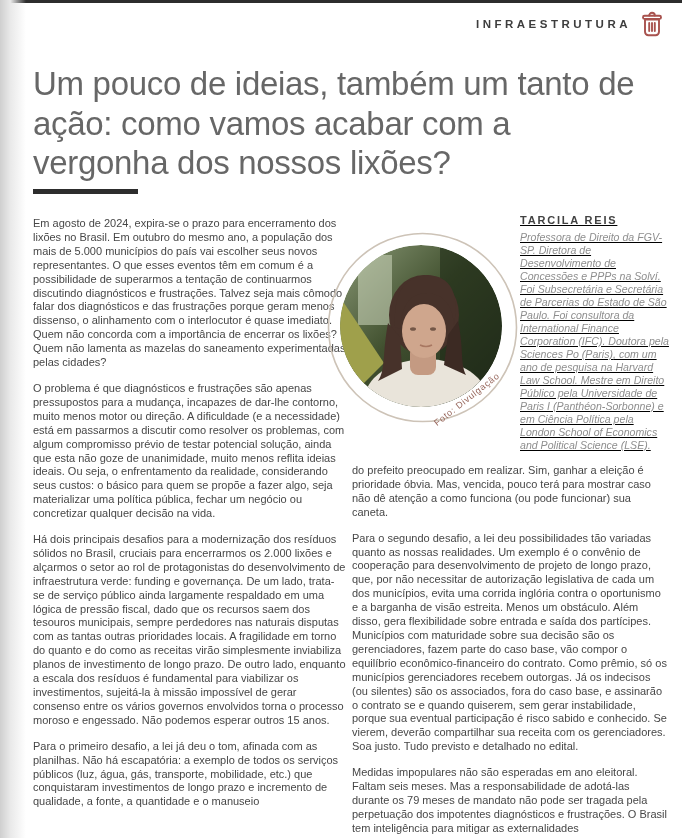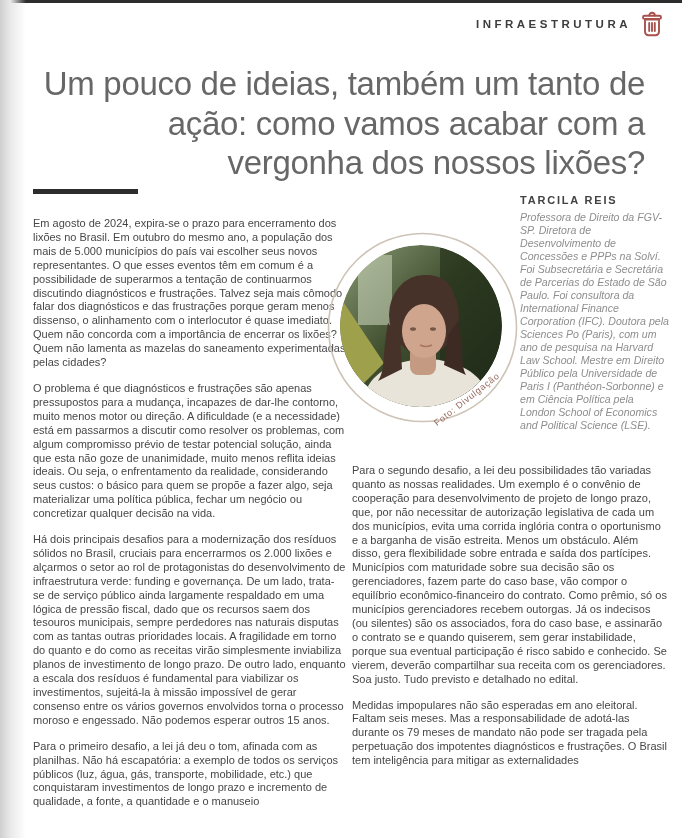--- a/index.html
+++ b/index.html
@@ -32,21 +32,21 @@
     display:flex;align-items:center;gap:9px;
   }
   .category{
     font-size:11.5px;font-weight:bold;letter-spacing:3.5px;
     color:#3d3d3d;
   }
   .trash{display:inline-flex;width:24px;height:26px;}
   .title{
     position:absolute;left:33px;top:64px;width:612px;
     font-size:33px;font-weight:400;line-height:1.2;
-    letter-spacing:-0.3px;color:var(--title,#676767);text-align:right;
+    letter-spacing:-0.3px;color:var(--title,#676767);
   }
   .title-bar{
     position:absolute;left:33px;top:189px;width:105px;height:5px;
     background:var(--rule,#2d2d2d);
   }
   .col-left{
     position:absolute;left:33px;top:217px;width:313px;
   }
   .col-right{
     position:absolute;left:352px;top:464px;width:316px;
@@ -63,21 +63,21 @@
     position:absolute;left:340px;top:245px;width:162px;height:162px;
     border-radius:50%;overflow:hidden;
   }
   .credit{
     position:absolute;left:432px;top:420px;
     font-size:9px;letter-spacing:0.8px;color:#96655a;
     transform:rotate(-38deg);transform-origin:0 0;
     white-space:nowrap;
   }
   .bio{
-    position:absolute;left:520px;top:194px;width:150px;
+    position:absolute;left:520px;top:214px;width:150px;text-decoration:underline;
   }
   .bio-name{
     font-size:11px;font-weight:bold;letter-spacing:1.8px;
     color:#424242;margin-bottom:5px;
   }
   .bio-text{
     font-size:10.6px;line-height:13px;font-style:italic;
     color:var(--bio,#8e8e8e);
   }
 </style>
@@ -151,17 +151,18 @@
   </div>
 
   <span class="credit">Foto: Divulgação</span>
 
   <aside class="bio">
     <div class="bio-name">TARCILA REIS</div>
     <div class="bio-text">Professora de Direito da FGV-SP. Diretora de Desenvolvimento de Concessões e PPPs na Solví. Foi Subsecretária e Secretária de Parcerias do Estado de São Paulo. Foi consultora da International Finance Corporation (IFC). Doutora pela Sciences Po (Paris), com um ano de pesquisa na Harvard Law School. Mestre em Direito Público pela Universidade de Paris I (Panthéon-Sorbonne) e em Ciência Política pela London School of Economics and Political Science (LSE).</div>
   </aside>
 
   <div class="col-right">
+    <p>do prefeito preocupado em realizar. Sim, ganhar a eleição é prioridade óbvia. Mas, vencida, pouco terá para mostrar caso não dê atenção a como funciona (ou pode funcionar) sua caneta.</p>
     <p>Para o segundo desafio, a lei deu possibilidades tão variadas quanto as nossas realidades. Um exemplo é o convênio de cooperação para desenvolvimento de projeto de longo prazo, que, por não necessitar de autorização legislativa de cada um dos municípios, evita uma corrida inglória contra o oportunismo e a barganha de visão estreita. Menos um obstáculo. Além disso, gera flexibilidade sobre entrada e saída dos partícipes. Municípios com maturidade sobre sua decisão são os gerenciadores, fazem parte do caso base, vão compor o equilíbrio econômico-financeiro do contrato. Como prêmio, só os municípios gerenciadores recebem outorgas. Já os indecisos (ou silentes) são os associados, fora do caso base, e assinarão o contrato se e quando quiserem, sem gerar instabilidade, porque sua eventual participação é risco sabido e conhecido. Se vierem, deverão compartilhar sua receita com os gerenciadores. Soa justo. Tudo previsto e detalhado no edital.</p>
     <p>Medidas impopulares não são esperadas em ano eleitoral. Faltam seis meses. Mas a responsabilidade de adotá-las durante os 79 meses de mandato não pode ser tragada pela perpetuação dos impotentes diagnósticos e frustrações. O Brasil tem inteligência para mitigar as externalidades</p>
   </div>
 
 </div>
 
 </body></html>

